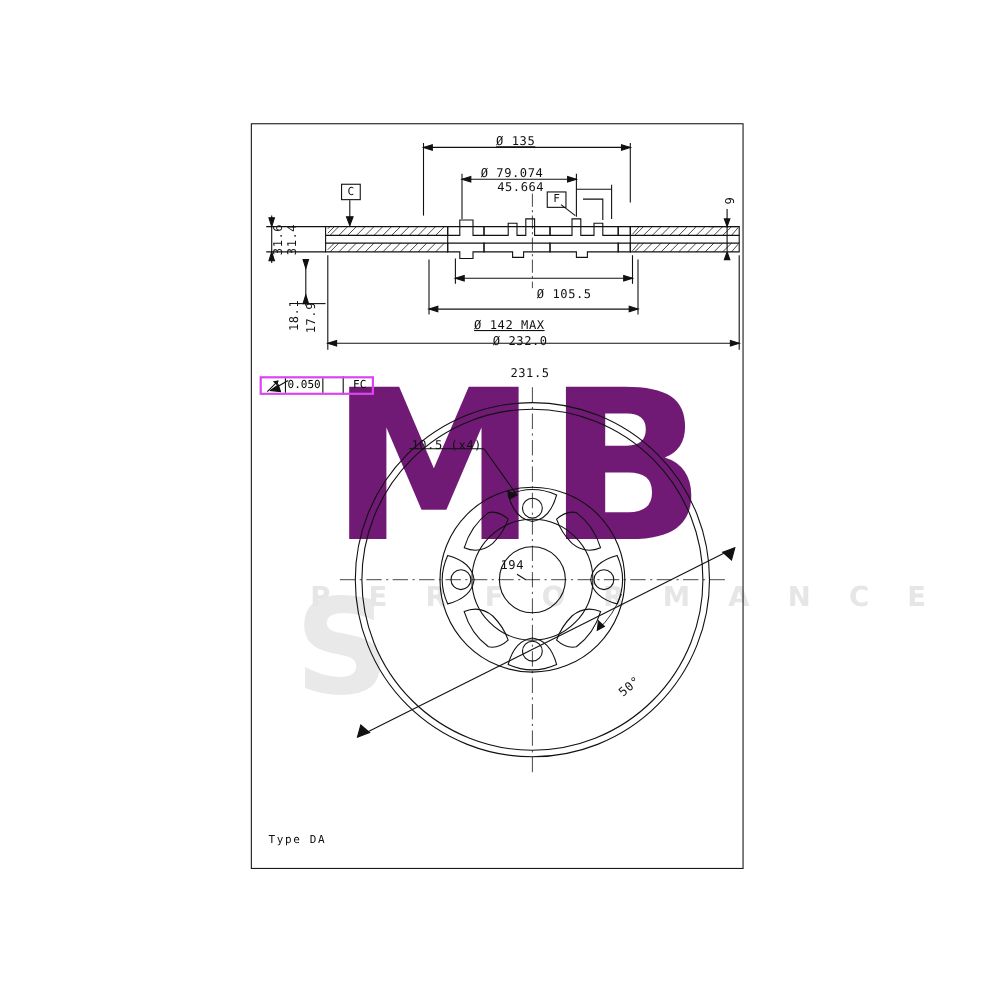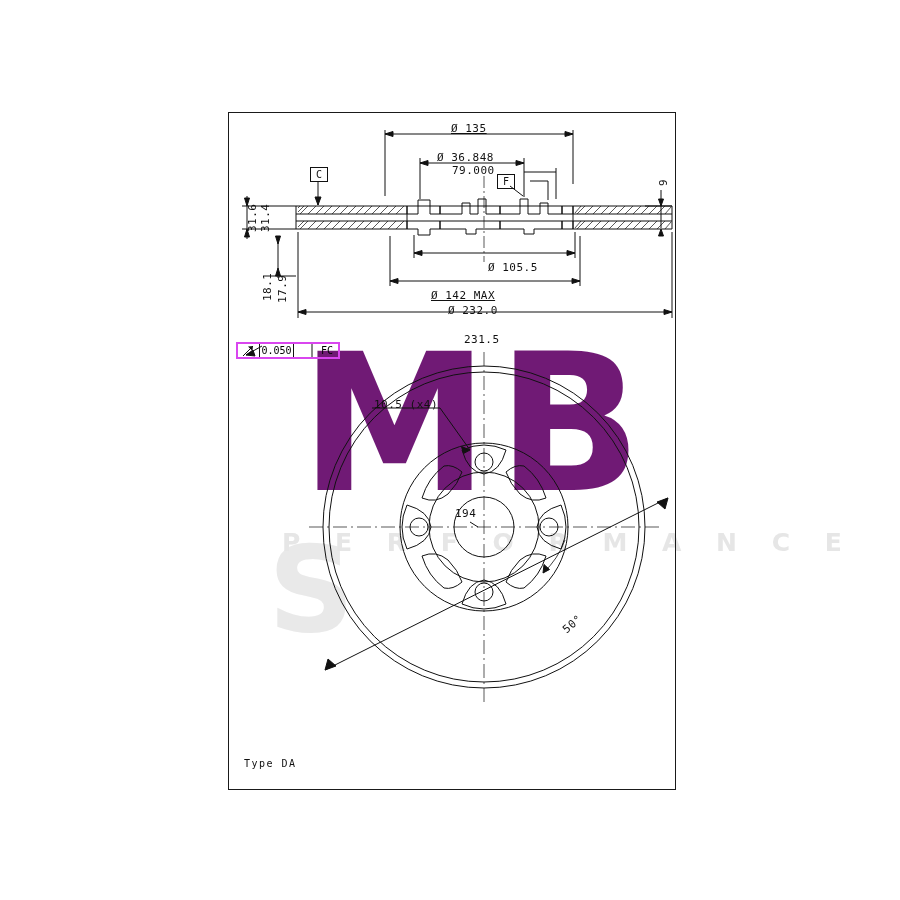--- a/index.html
+++ b/index.html
@@ -313,22 +313,22 @@
 
       <g>
         <path d="M262 346 L246 355"></path>
         <path d="M246 355 l7 -5 l2 6 Z" fill="#111"></path>
       </g>
       <path d="M312 342 L312 359"></path>
     </g>
   </svg>
 
   <div class="lbl" style="left:451px; top:122px;text-decoration:underline;">Ø 135</div>
-  <div class="lbl" style="left:437px; top:151px;">Ø 36.848</div>
-  <div class="lbl" style="left:452px; top:164px;">79.000</div>
+  <div class="lbl" style="left:437px; top:151px;">Ø 79.074</div>
+  <div class="lbl" style="left:452px; top:164px;">45.664</div>
 
   <div class="boxed" style="left:310px; top:167px; width:18px; height:15px; line-height:14px;">C</div>
   <div class="boxed" style="left:497px; top:174px; width:18px; height:15px; line-height:14px;">F</div>
 
   <div class="lbl rot90" style="left:246px; top:232px;">31.6</div>
   <div class="lbl rot90" style="left:259px; top:232px;">31.4</div>
   <div class="lbl rot90" style="left:261px; top:301px;">18.1</div>
   <div class="lbl rot90" style="left:276px; top:303px;">17.9</div>
   <div class="lbl rot90" style="left:657px; top:186px;">9</div>
 

